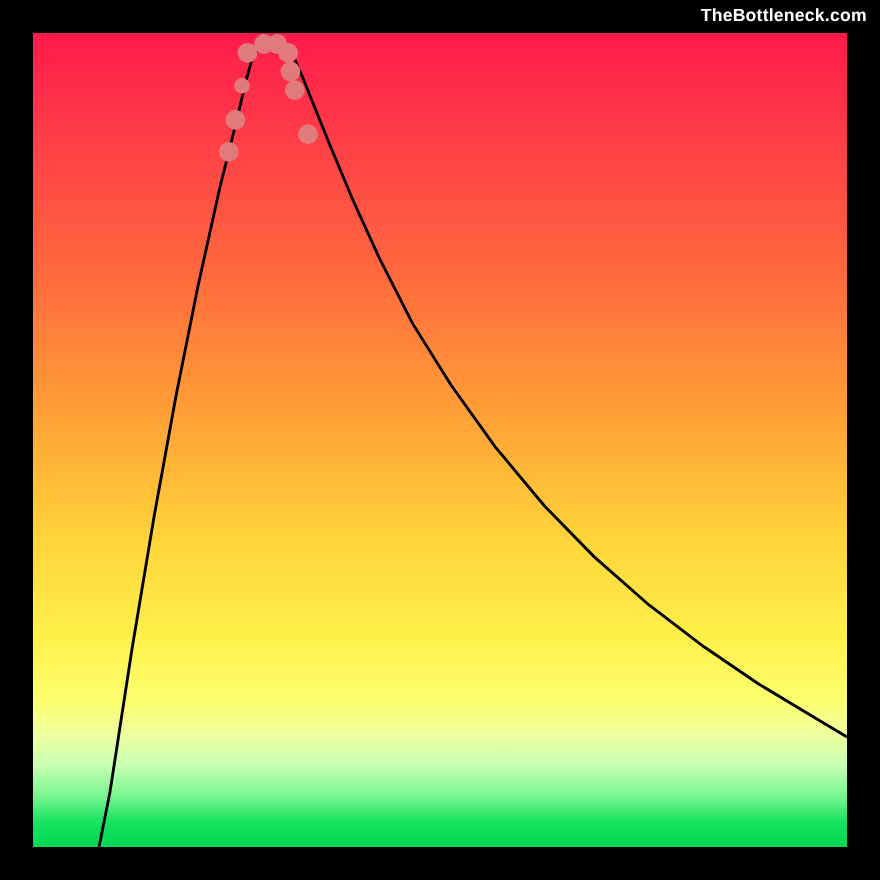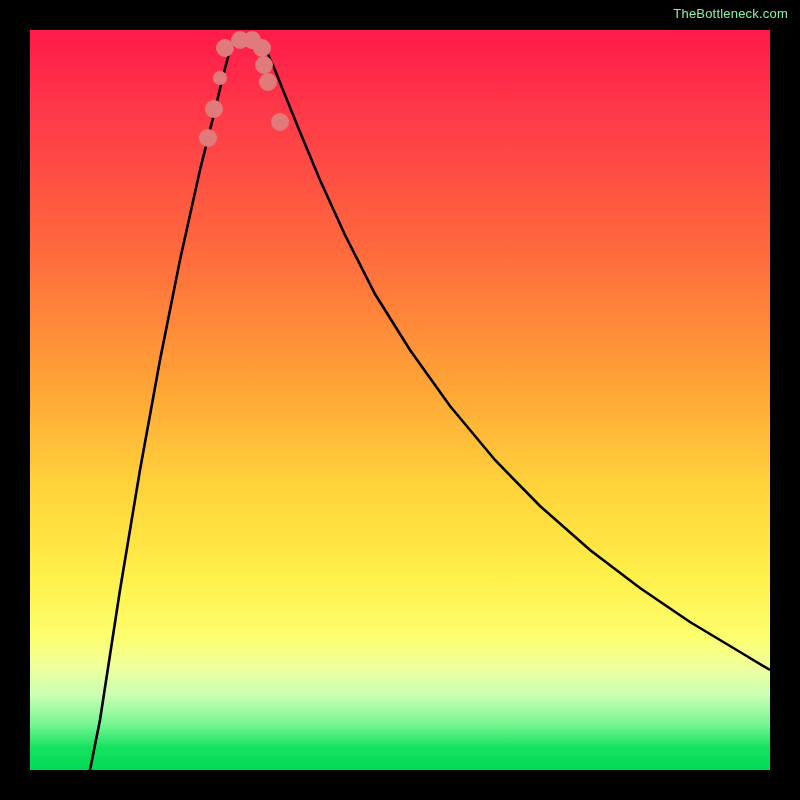--- a/index.html
+++ b/index.html
@@ -45,23 +45,23 @@
     position: absolute;
     left: 0;
     top: 0;
     width: 740px;
     height: 740px;
   }
   .watermark {
     position: absolute;
     top: 6px;
     right: 12px;
-    color: #86efac;
-    font-size: 13px;
-    font-weight: 400;
+    color: #ffffff;
+    font-size: 16px;
+    font-weight: 700;
     letter-spacing: 0.2px;
     white-space: nowrap;
   }
 </style>
 </head>
 <body>
 
 <div class="frame">
   <div class="plot">
     <svg viewBox="0 0 740 740">

